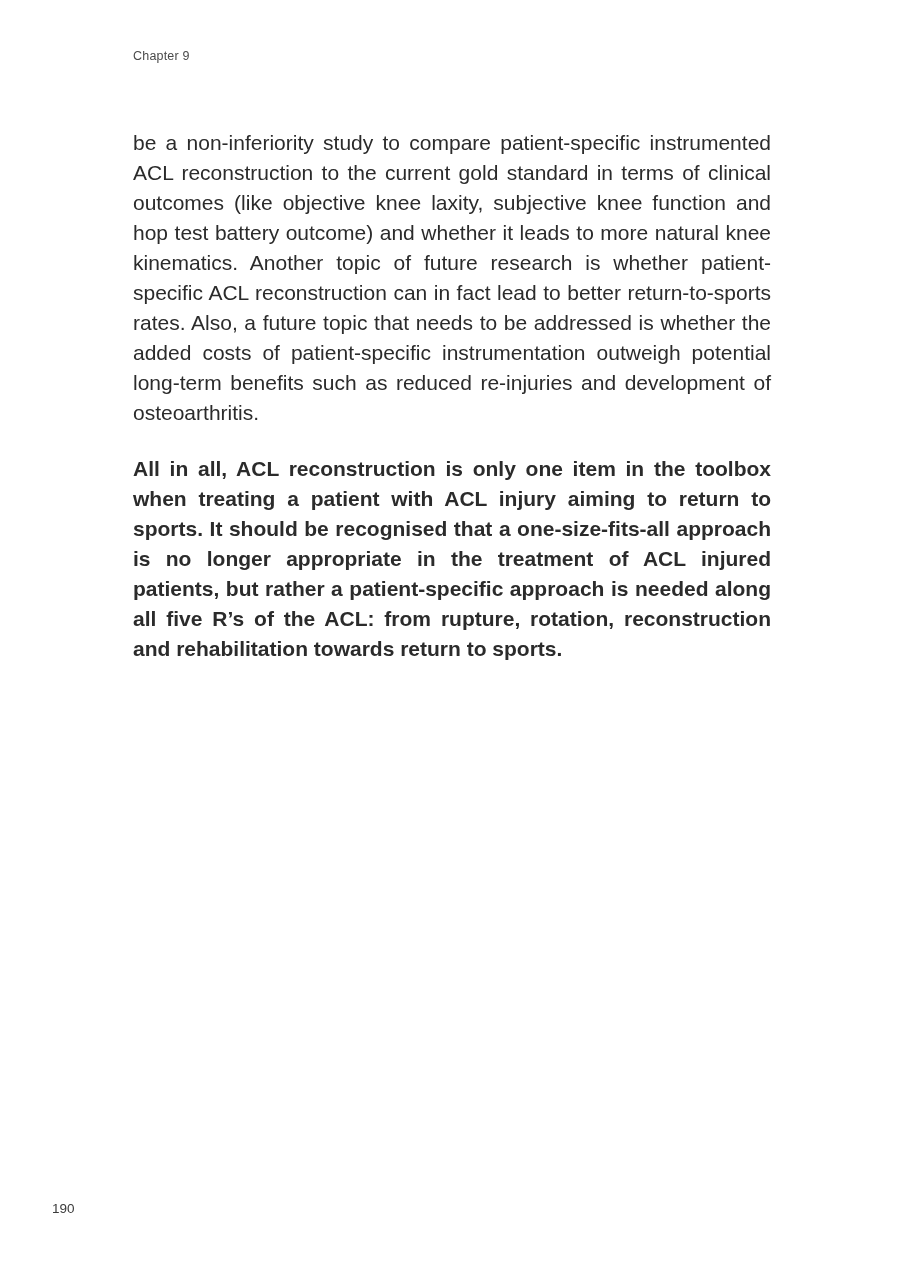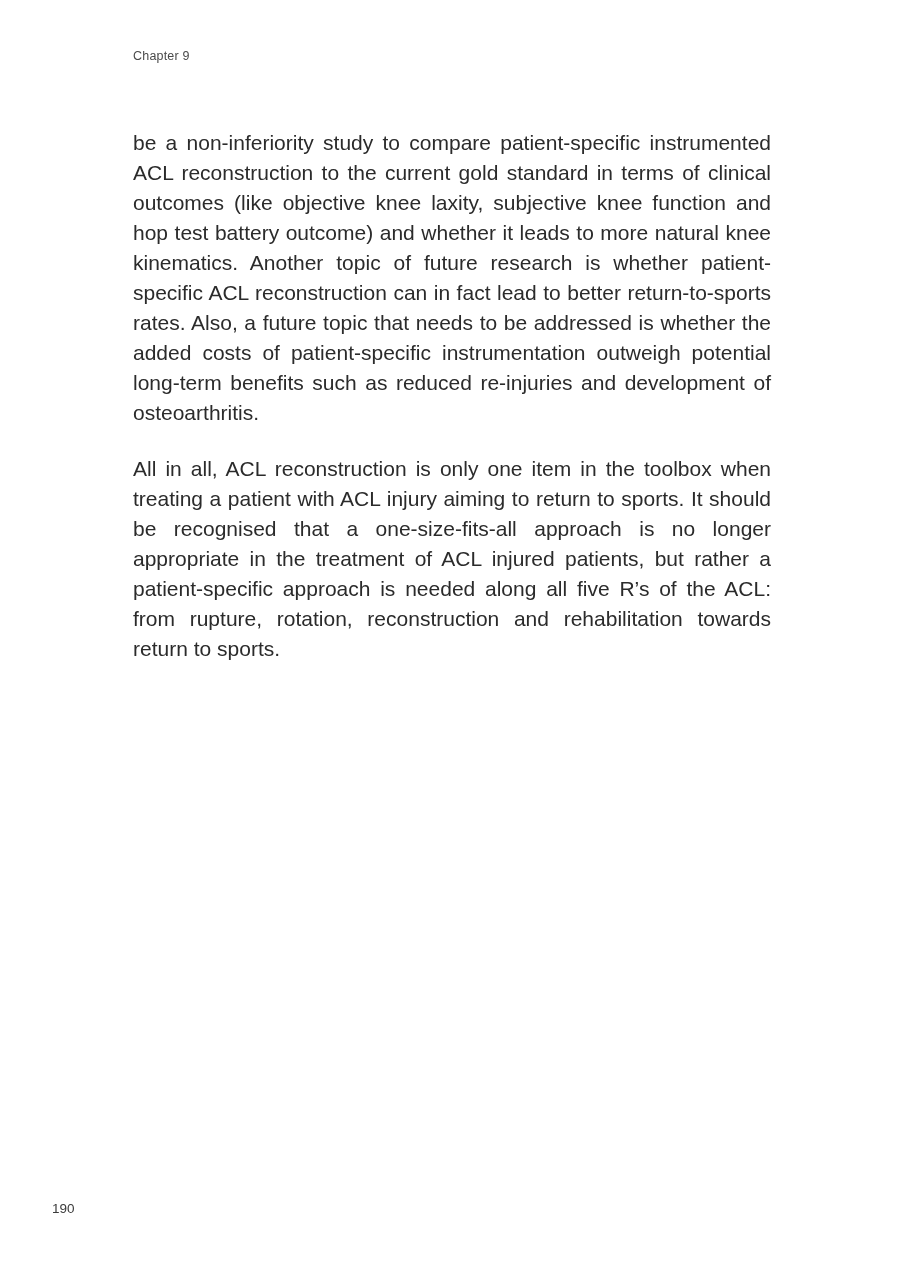--- a/index.html
+++ b/index.html
@@ -40,20 +40,21 @@
     margin: 0 0 26px 0;
     font-size: 21px;
     line-height: 30px;
     text-align: justify;
     text-justify: inter-word;
     color: #2b2b2b;
     hyphens: none;
   }
   .para:last-child {
     margin-bottom: 0;
+    font-weight: bold;
   }
   .folio {
     position: absolute;
     left: 52px;
     top: 1200px;
     font-size: 13.5px;
     line-height: 18px;
     color: #3b3b3b;
     text-align: center;
   }

